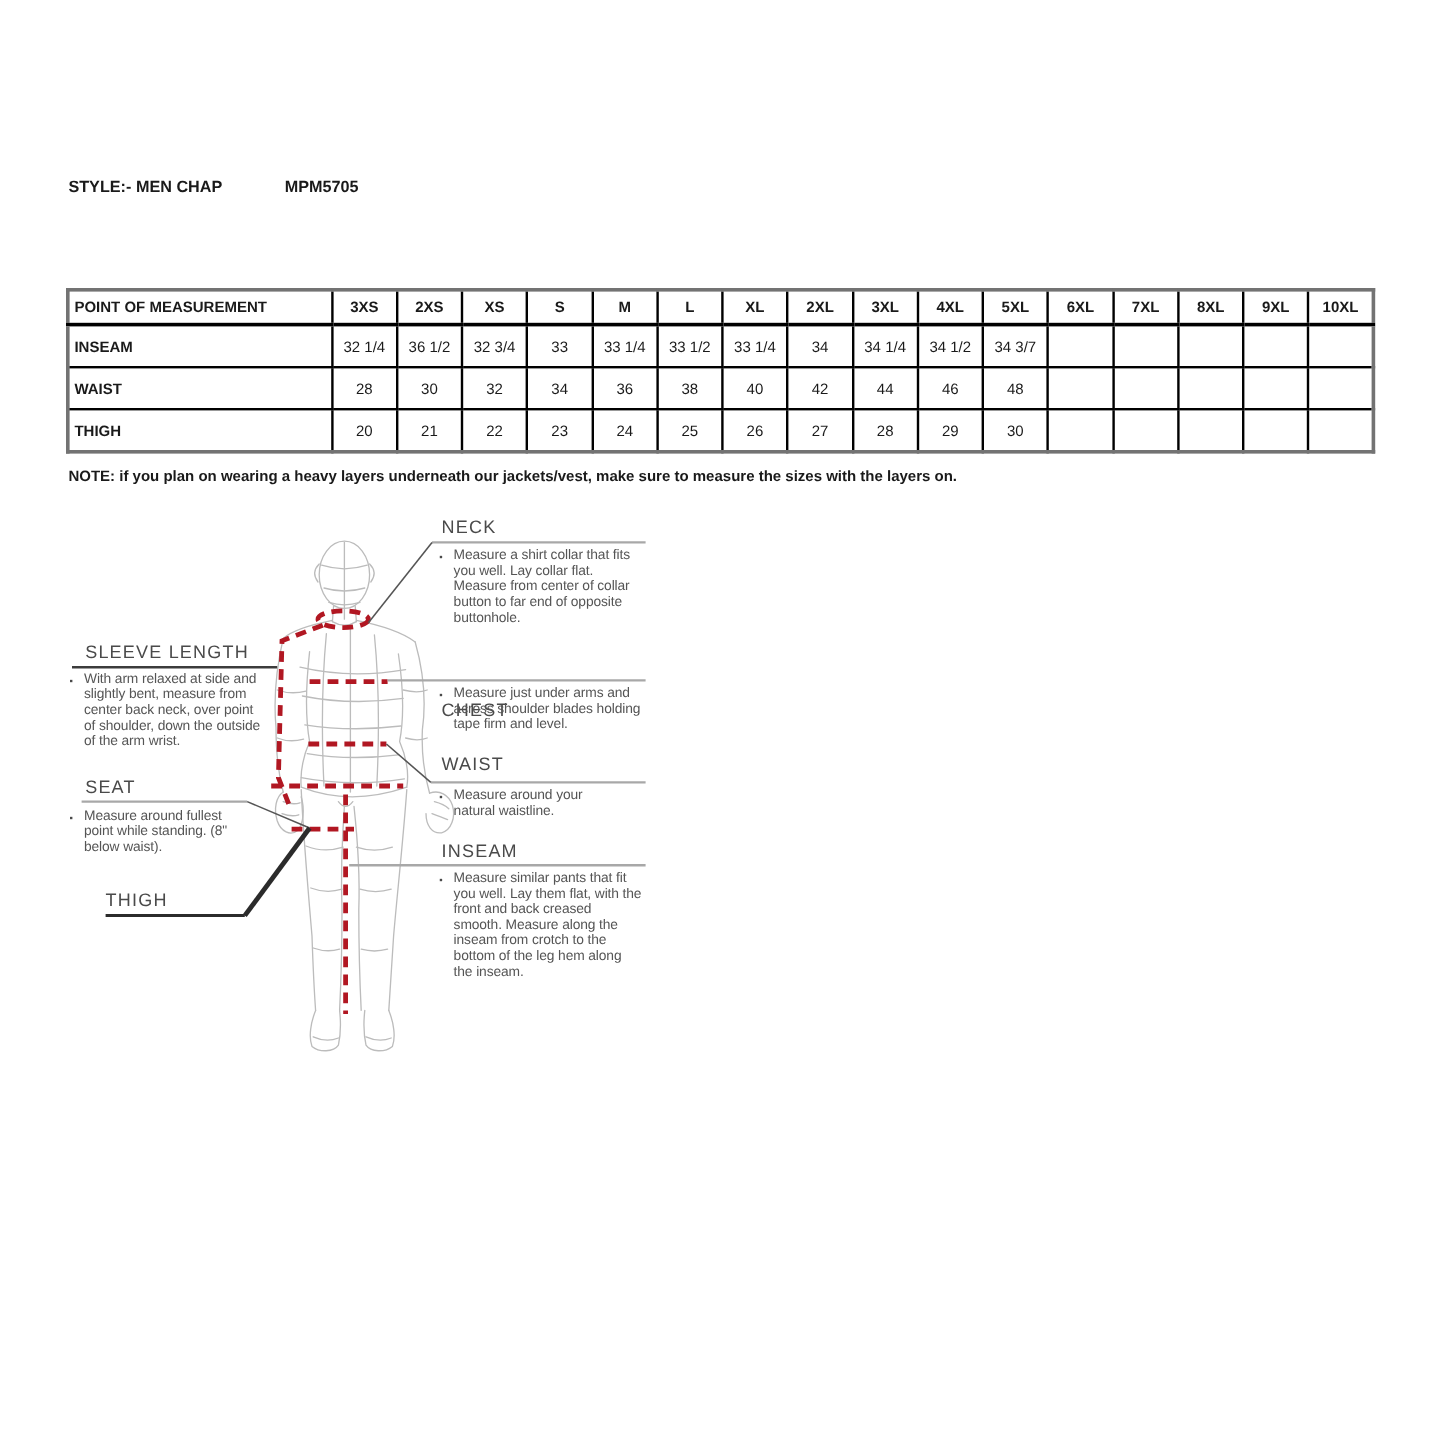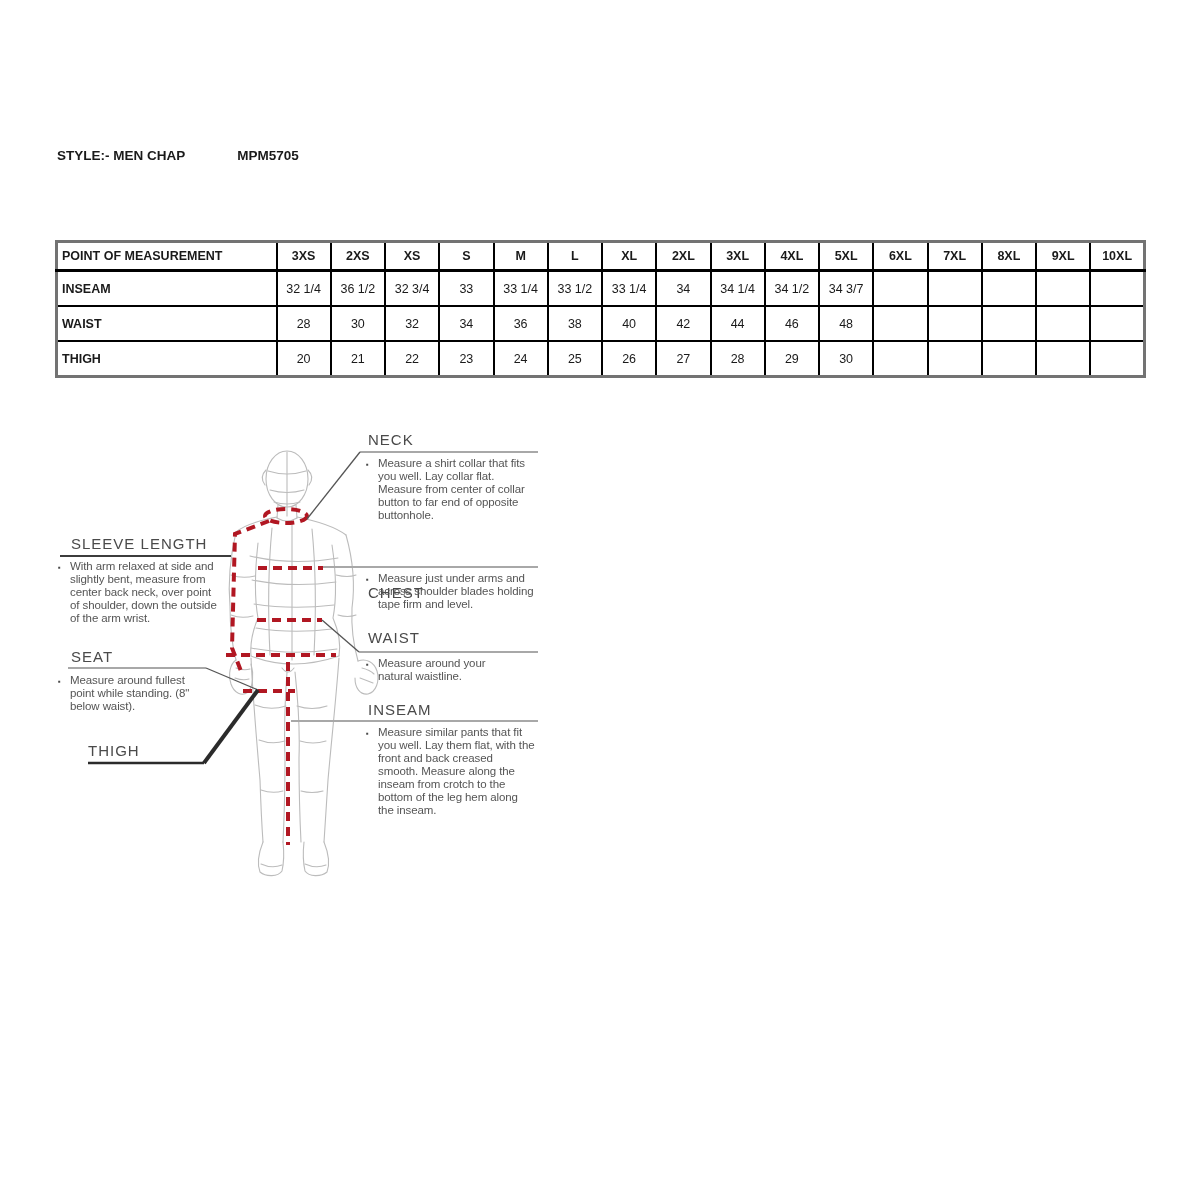--- a/index.html
+++ b/index.html
@@ -157,20 +157,21 @@
             <td></td>
             <td></td>
             <td></td>
             <td></td>
             <td></td>
           </tr>
         </tbody>
     </table>
   </div>
 
+  <div class="note">NOTE: if you plan on wearing a heavy layers underneath our jackets/vest, make sure to measure the sizes with the layers on.</div>
 
   <div class="diagram">
 
     <svg width="560" height="470" viewBox="0 428 560 470">
 
       <g stroke="#bcbcbc" stroke-width="1.1" fill="none" stroke-linecap="round">
 
         <ellipse cx="287" cy="479" rx="21" ry="28"></ellipse>
         <path d="M 287 452 V 516"></path>
         <path d="M 268 471 q 19 6 38 0"></path>

